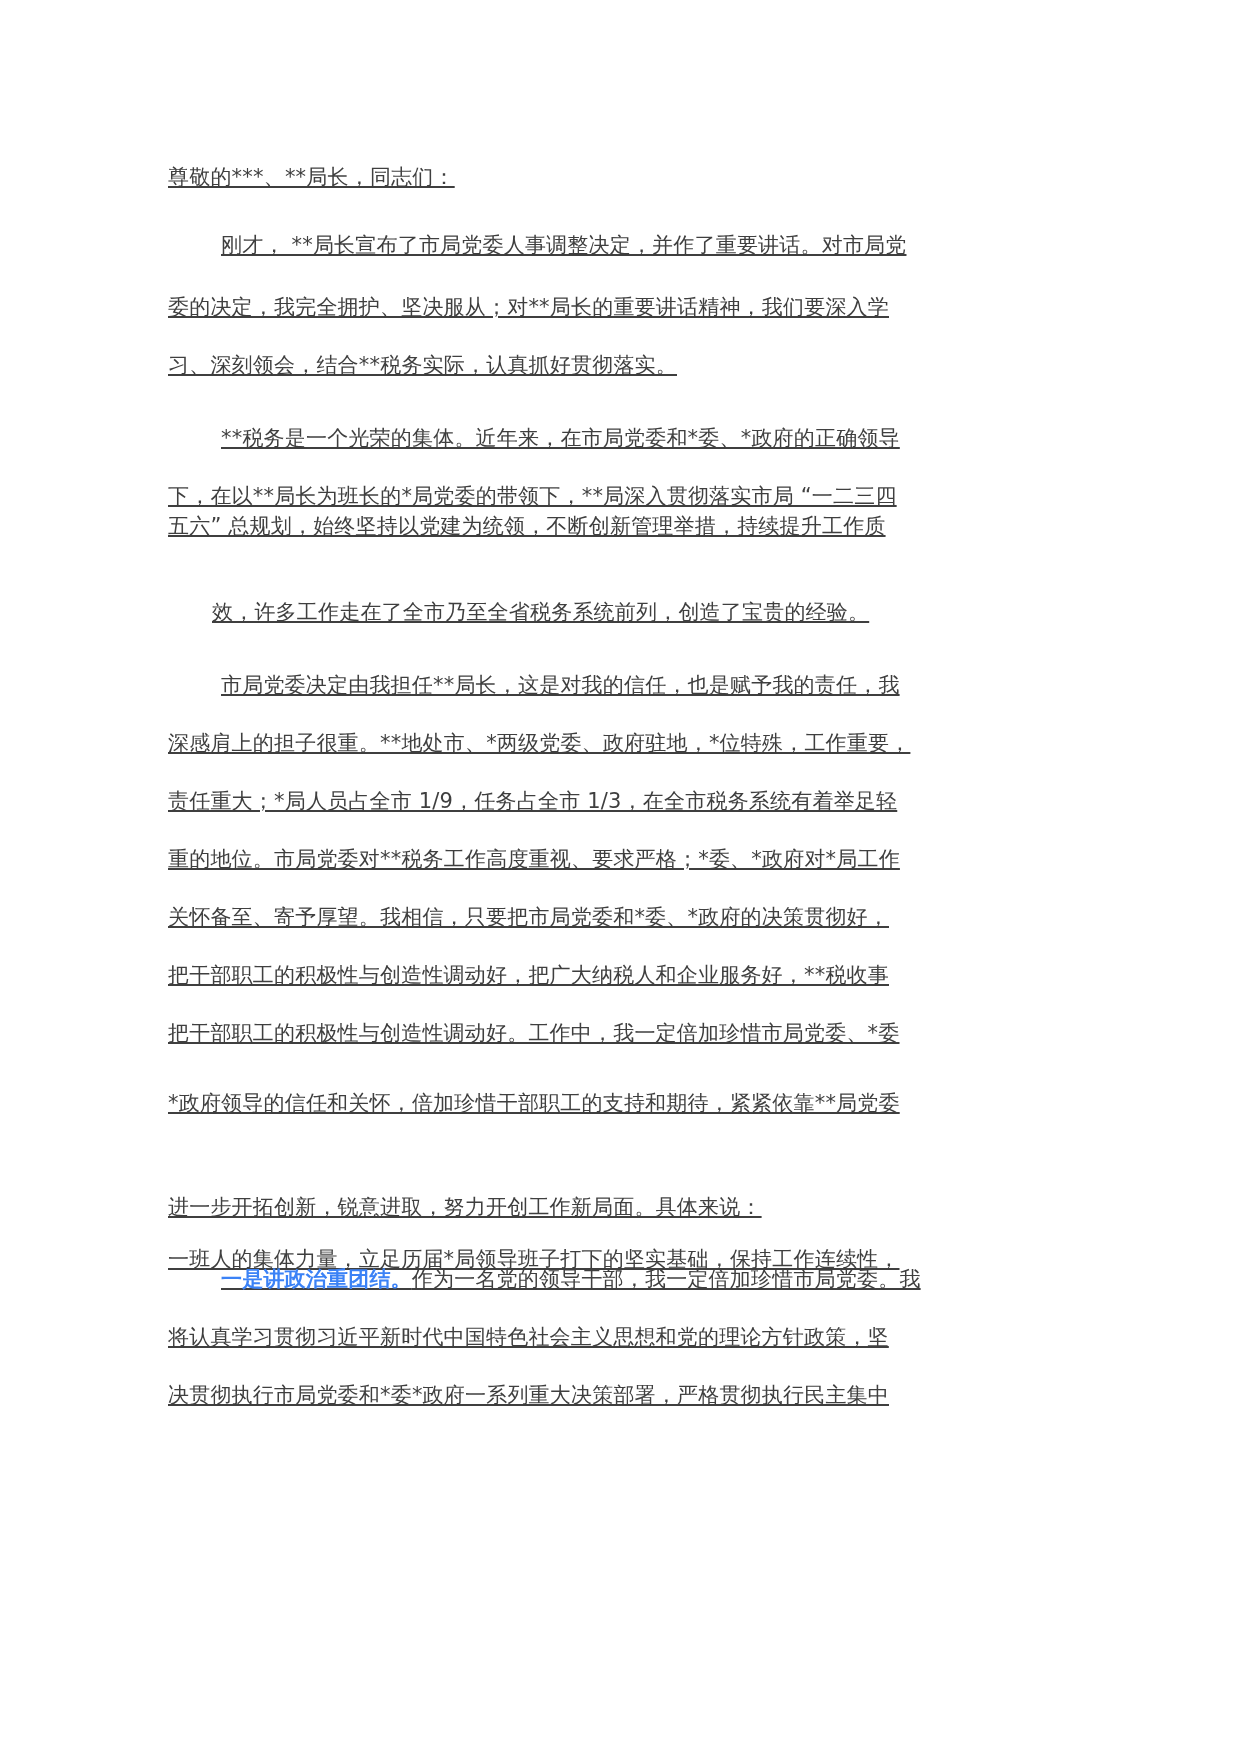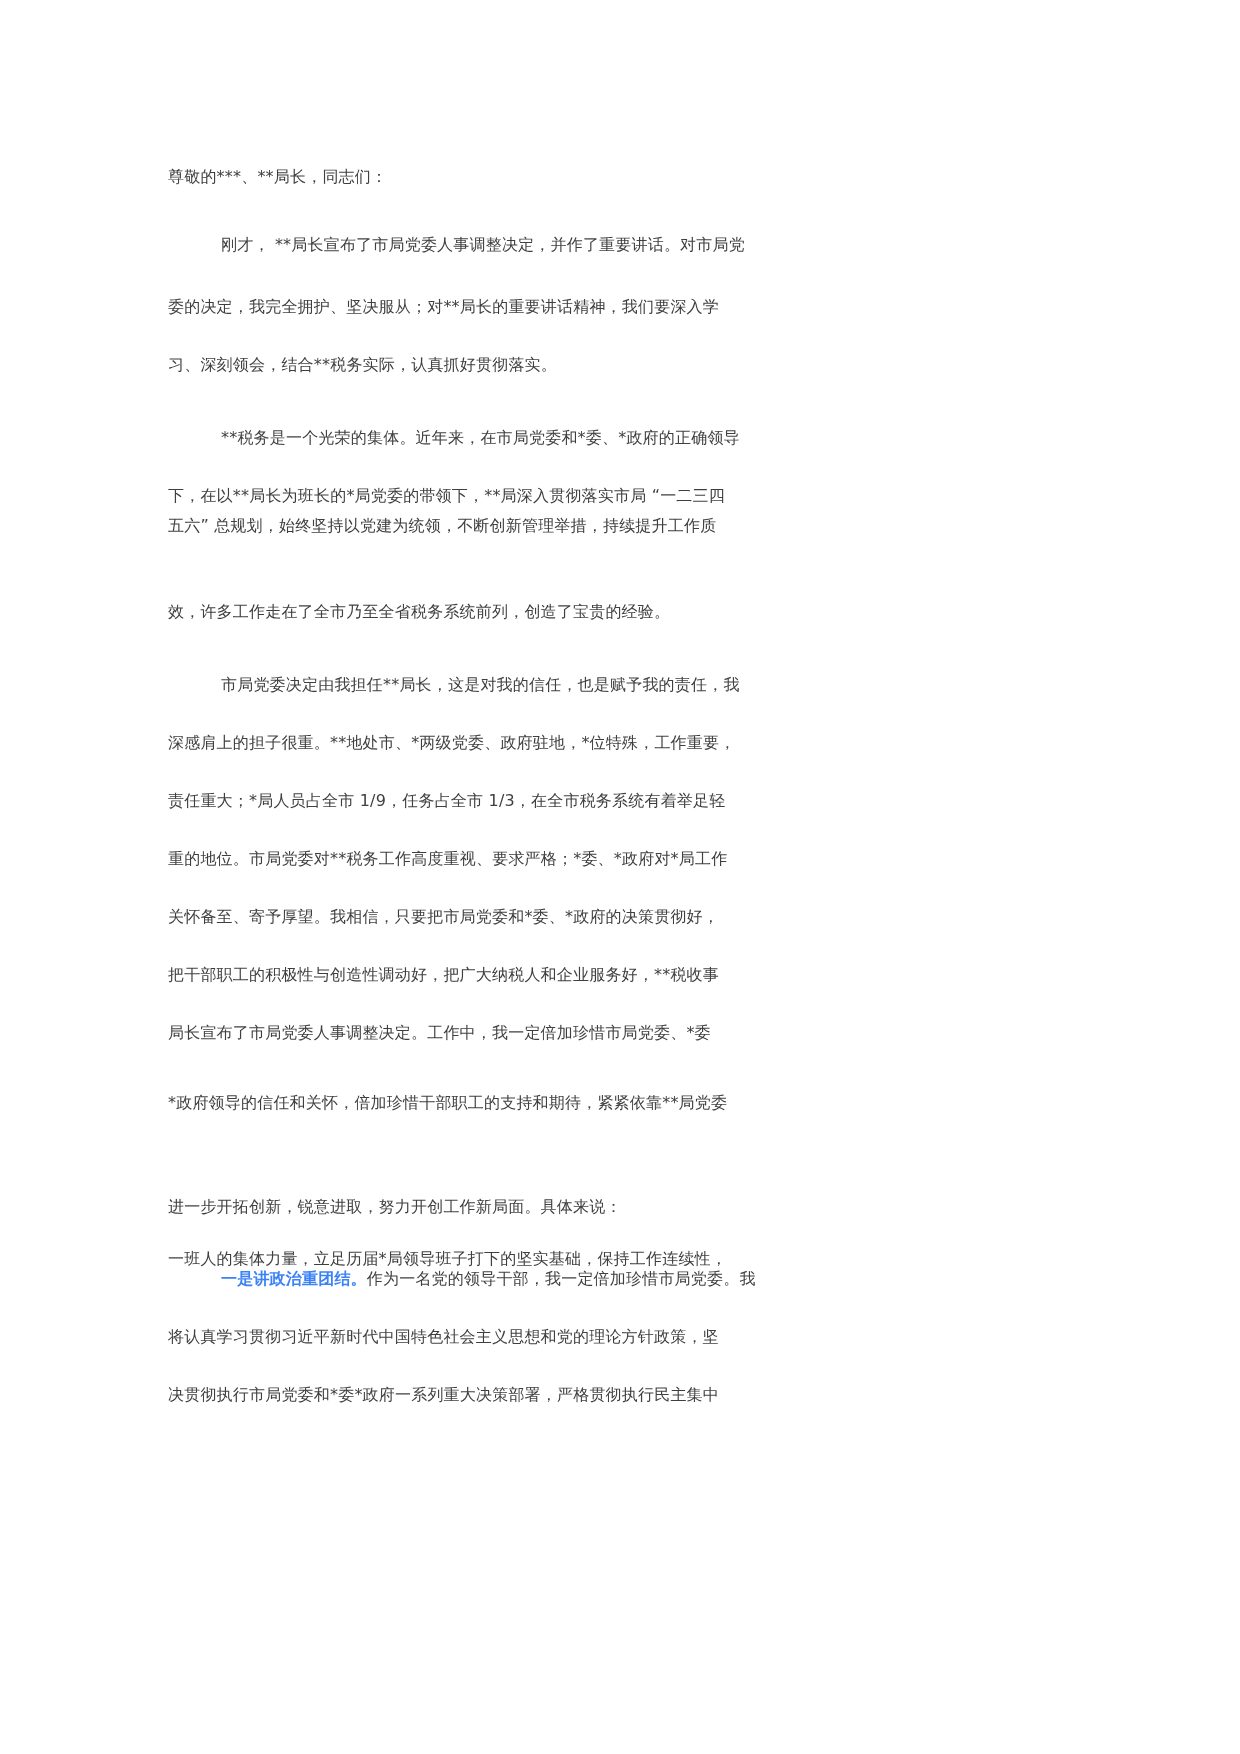--- a/index.html
+++ b/index.html
@@ -18,49 +18,50 @@
     .page {
       position: absolute;
       left: 168px;
       top: 0;
       width: 775px;
     }
     .line {
       position: absolute;
       left: 0;
       white-space: nowrap;
-      font-size: 16px;
+      font-size: 21px;
       line-height: 28px;
       letter-spacing: 0.2px;
+      text-decoration: underline;
     }
     .indent { left: 53px; }
     .bold { font-weight: bold; color: #3b82f6; }
   </style>
 </head>
 <body>
 
 <div class="page">
   <div class="line" style="top:163px;">尊敬的***、**局长，同志们：</div>
 
   <div class="line indent" style="top:231px;">刚才，  **局长宣布了市局党委人事调整决定，并作了重要讲话。对市局党</div>
   <div class="line" style="top:293px;">委的决定，我完全拥护、坚决服从；对**局长的重要讲话精神，我们要深入学</div>
   <div class="line" style="top:351px;">习、深刻领会，结合**税务实际，认真抓好贯彻落实。</div>
 
   <div class="line indent" style="top:424px;text-align:center;"> **税务是一个光荣的集体。近年来，在市局党委和*委、*政府的正确领导</div>
   <div class="line" style="top:482px;">下，在以**局长为班长的*局党委的带领下，**局深入贯彻落实市局 “一二三四</div>
   <div class="line" style="top:512px;">五六” 总规划，始终坚持以党建为统领，不断创新管理举措，持续提升工作质</div>
-  <div class="line" style="top:598px;">效，许多工作走在了全市乃至全省税务系统前列，创造了宝贵的经验。</div>
+  <div class="line" style="top:598px;margin-left:44px;">效，许多工作走在了全市乃至全省税务系统前列，创造了宝贵的经验。</div>
 
   <div class="line indent" style="top:671px;">市局党委决定由我担任**局长，这是对我的信任，也是赋予我的责任，我</div>
   <div class="line" style="top:729px;">深感肩上的担子很重。**地处市、*两级党委、政府驻地，*位特殊，工作重要，</div>
   <div class="line" style="top:787px;text-align:right;">责任重大；*局人员占全市 1/9，任务占全市 1/3，在全市税务系统有着举足轻</div>
   <div class="line" style="top:845px;">重的地位。市局党委对**税务工作高度重视、要求严格；*委、*政府对*局工作</div>
   <div class="line" style="top:903px;">关怀备至、寄予厚望。我相信，只要把市局党委和*委、*政府的决策贯彻好，</div>
   <div class="line" style="top:961px;">把干部职工的积极性与创造性调动好，把广大纳税人和企业服务好，**税收事</div>
-  <div class="line" style="top:1019px;">局长宣布了市局党委人事调整决定。工作中，我一定倍加珍惜市局党委、*委</div>
+  <div class="line" style="top:1019px;">把干部职工的积极性与创造性调动好。工作中，我一定倍加珍惜市局党委、*委</div>
   <div class="line" style="top:1077px;margin-top:12px;">*政府领导的信任和关怀，倍加珍惜干部职工的支持和期待，紧紧依靠**局党委</div>
   <div class="line" style="top:1201px;margin-top:44px;">一班人的集体力量，立足历届*局领导班子打下的坚实基础，保持工作连续性，</div>
   <div class="line" style="top:1193px;">进一步开拓创新，锐意进取，努力开创工作新局面。具体来说：</div>
 
   <div class="line indent" style="top:1265px;">
     <span class="bold">一是讲政治重团结。</span><span>作为一名党的领导干部，我一定倍加珍惜市局党委。我</span>
   </div>
   <div class="line" style="top:1323px;">将认真学习贯彻习近平新时代中国特色社会主义思想和党的理论方针政策，坚</div>
   <div class="line" style="top:1381px;">决贯彻执行市局党委和*委*政府一系列重大决策部署，严格贯彻执行民主集中</div>
 </div>

